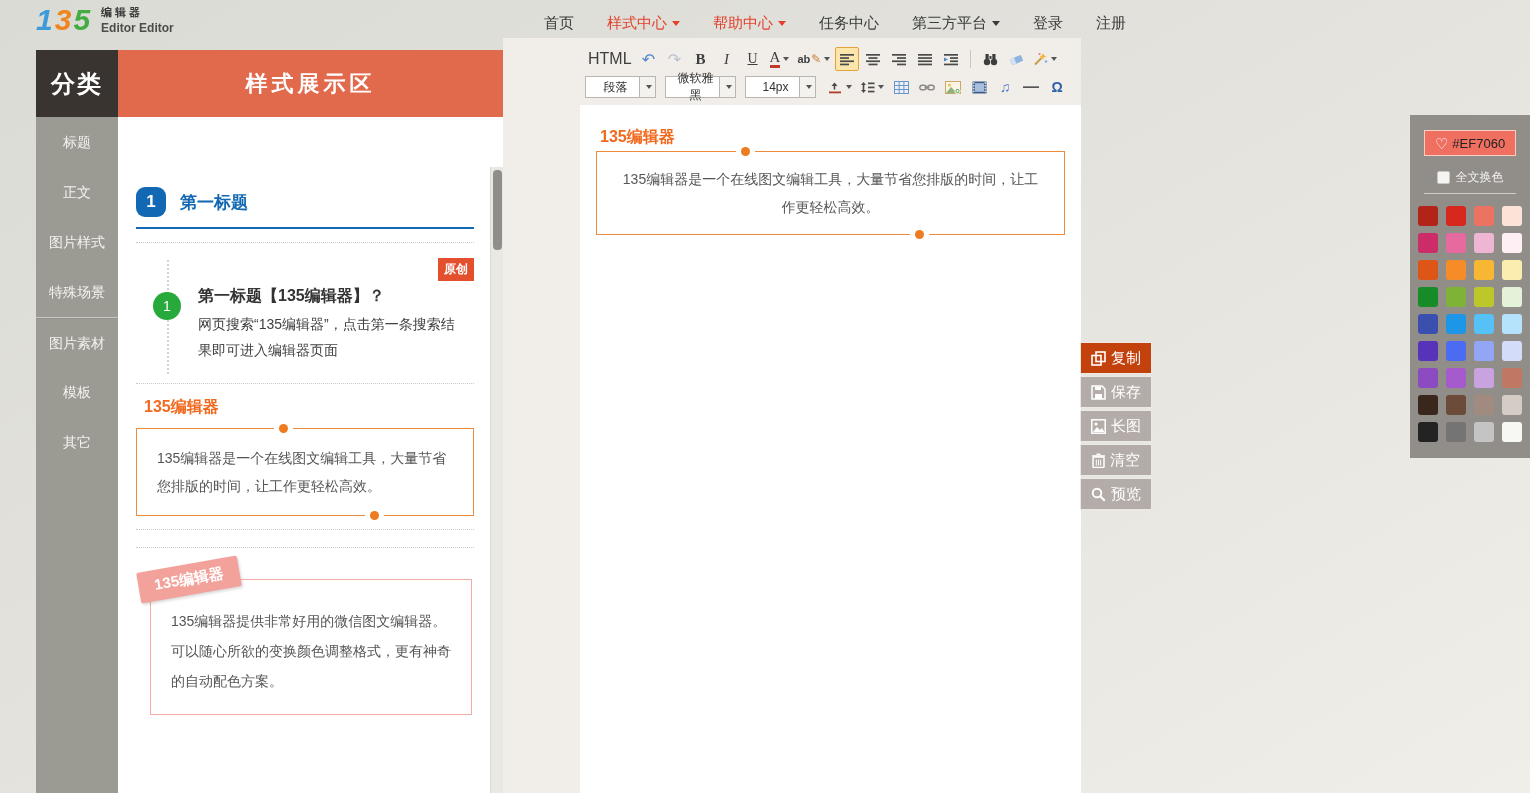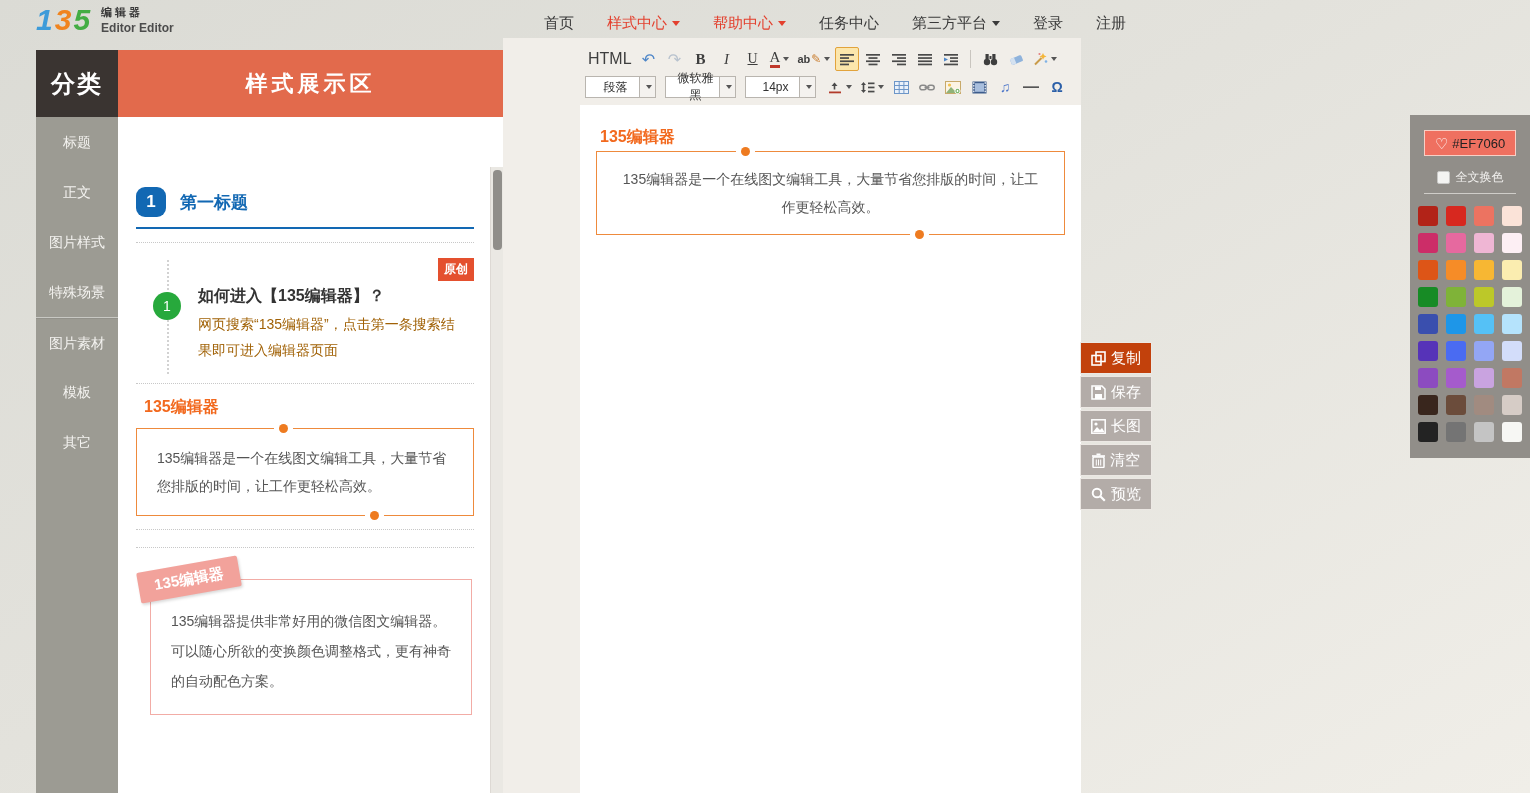--- a/index.html
+++ b/index.html
@@ -38,21 +38,21 @@
   .h1-badge{width:30px;height:30px;background:#1268B3;border-radius:9px;color:#FFF;font-weight:bold;font-size:17px;display:flex;align-items:center;justify-content:center;flex:none;}
   .h1-title{color:#1268B3;font-size:17px;font-weight:bold;}
   .faq{position:relative;padding:2px 0 6px 0;cursor:pointer;}
   .faq-badge{position:absolute;top:2px;right:0;background:#E4502E;color:#FFF;font-size:12px;font-weight:bold;padding:3px 6px;}
   .faq-row{display:flex;margin-top:28px;}
   .faq-left{width:62px;position:relative;flex:none;display:flex;justify-content:center;}
   .faq-dotline{position:absolute;top:-26px;bottom:-10px;left:50%;border-left:2px dotted #D2D2D2;}
   .faq-num{width:28px;height:28px;border-radius:50%;background:#27A93C;color:#FFF;font-size:14px;display:flex;align-items:center;justify-content:center;position:relative;z-index:1;margin-top:6px;}
   .faq-body{flex:1;padding-right:14px;}
   .faq-title{font-size:16px;font-weight:bold;color:#333;margin-bottom:5px;}
-  .faq-text{font-size:14px;color:#a16207;line-height:1.85;}
+  .faq-text{font-size:14px;color:#404040;line-height:1.85;}
   .quote-blk{cursor:pointer;}
   .quote-title{color:#F2691E;font-size:16px;font-weight:bold;margin:4px 0 10px 8px;}
   .quote-box{position:relative;border:1px solid #EE8A3C;padding:15px 20px;font-size:14px;color:#555;line-height:2;}
   .dot{position:absolute;width:9px;height:9px;border-radius:50%;background:#EE7B20;box-shadow:0 0 0 5px #FFF;}
   .shadow-box{border:1px solid #E6E3DF;box-shadow:3px 4px 8px rgba(0,0,0,.10);padding:21px 20px;font-size:14px;color:#555;margin:16px 2px 4px 0;cursor:pointer;}
   .ribbon{display:inline-block;position:relative;background:#F0715B;color:#FFF;font-weight:bold;font-size:16px;height:36px;line-height:36px;padding:0 8px 0 16px;margin-top:32px;letter-spacing:1px;cursor:pointer;}
   .ribbon::after{content:"";position:absolute;left:100%;top:0;border-top:18px solid transparent;border-bottom:18px solid transparent;border-left:16px solid #F0715B;}
   .pink-wrap{margin-top:16px;position:relative;cursor:pointer;}
   .pink-label{display:inline-block;background:#F2A29B;color:#FFF;font-size:15px;font-weight:bold;padding:6px 16px;transform:rotate(-10deg);position:relative;z-index:1;margin-left:2px;border-radius:2px;box-shadow:1px 2px 3px rgba(0,0,0,.15);}
   .pink-box{border:1px solid #F2ACA6;margin:-16px 2px 0 14px;padding:26px 18px 18px 20px;font-size:14px;color:#555;line-height:2.15;}
@@ -140,21 +140,21 @@
     <div class="dotted-sep"></div>
 
     <div class="faq">
       <span class="faq-badge">原创</span>
       <div class="faq-row">
         <div class="faq-left">
           <div class="faq-dotline"></div>
           <div class="faq-num">1</div>
         </div>
         <div class="faq-body">
-          <div class="faq-title">如何进入【135编辑器】？</div>
+          <div class="faq-title">第一标题【135编辑器】？</div>
           <div class="faq-text">网页搜索“135编辑器”，点击第一条搜索结果即可进入编辑器页面</div>
         </div>
       </div>
     </div>
     <div class="dotted-sep"></div>
 
     <div class="quote-blk">
       <div class="quote-title">135编辑器</div>
       <div class="quote-box">
         <span class="dot" style="top:-5px;left:142px;"></span>

